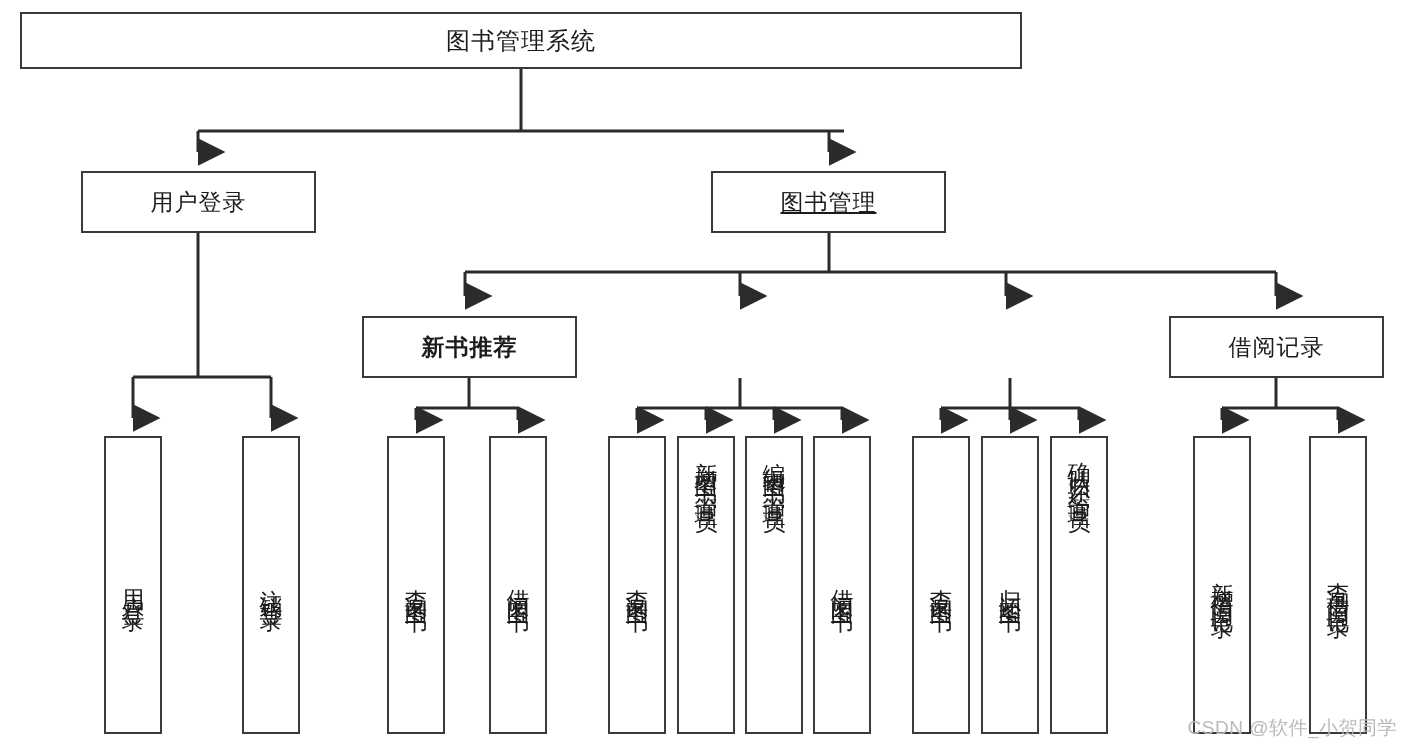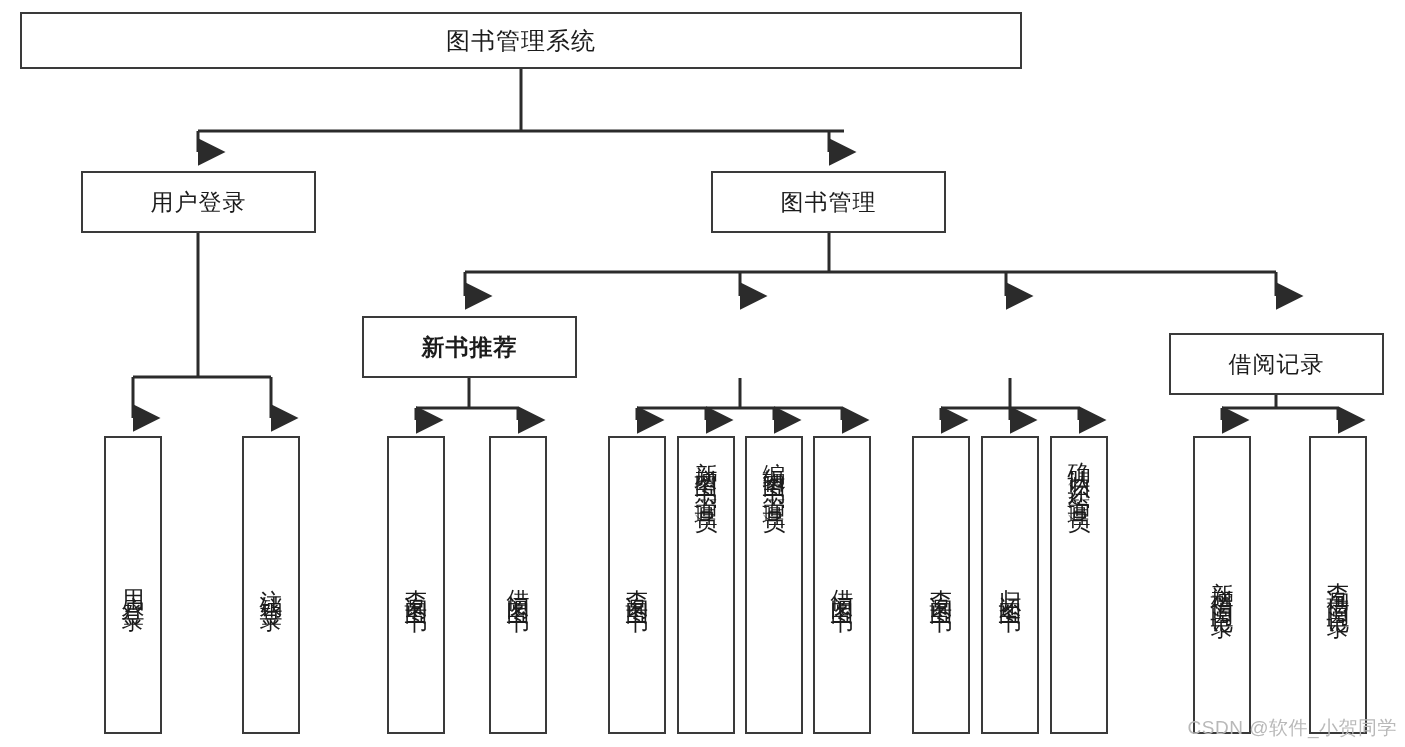--- a/index.html
+++ b/index.html
@@ -136,28 +136,28 @@
     </g>
   </svg>
 
   <div class="node h root" style="left:20px; top:12px; width:1002px; height:57px;">
     <span class="label">图书管理系统</span>
   </div>
 
   <div class="node h" style="left:81px; top:171px; width:235px; height:62px;">
     <span class="label">用户登录</span>
   </div>
-  <div class="node h" style="left:711px; top:171px; width:235px; height:62px;">
+  <div class="node h" style="left:711px; top:171px; width:235px; height:62px;text-decoration:underline;">
     <span class="label">图书管理</span>
   </div>
 
   <div class="node h" style="left:362px; top:316px; width:215px; height:62px;font-weight:bold;">
     <span class="label">新书推荐</span>
   </div>
-  <div class="node h" style="left:1169px; top:333px; width:215px; height:62px;">
+  <div class="node h" style="left:1169px; top:316px; width:215px; height:62px;">
     <span class="label">借阅记录</span>
   </div>
 
   <div class="node v center" style="left:104px; top:436px; width:58px; height:298px;">
     <span class="label">用户登录</span>
   </div>
   <div class="node v center" style="left:242px; top:436px; width:58px; height:298px;">
     <span class="label">注销登录</span>
   </div>
 

